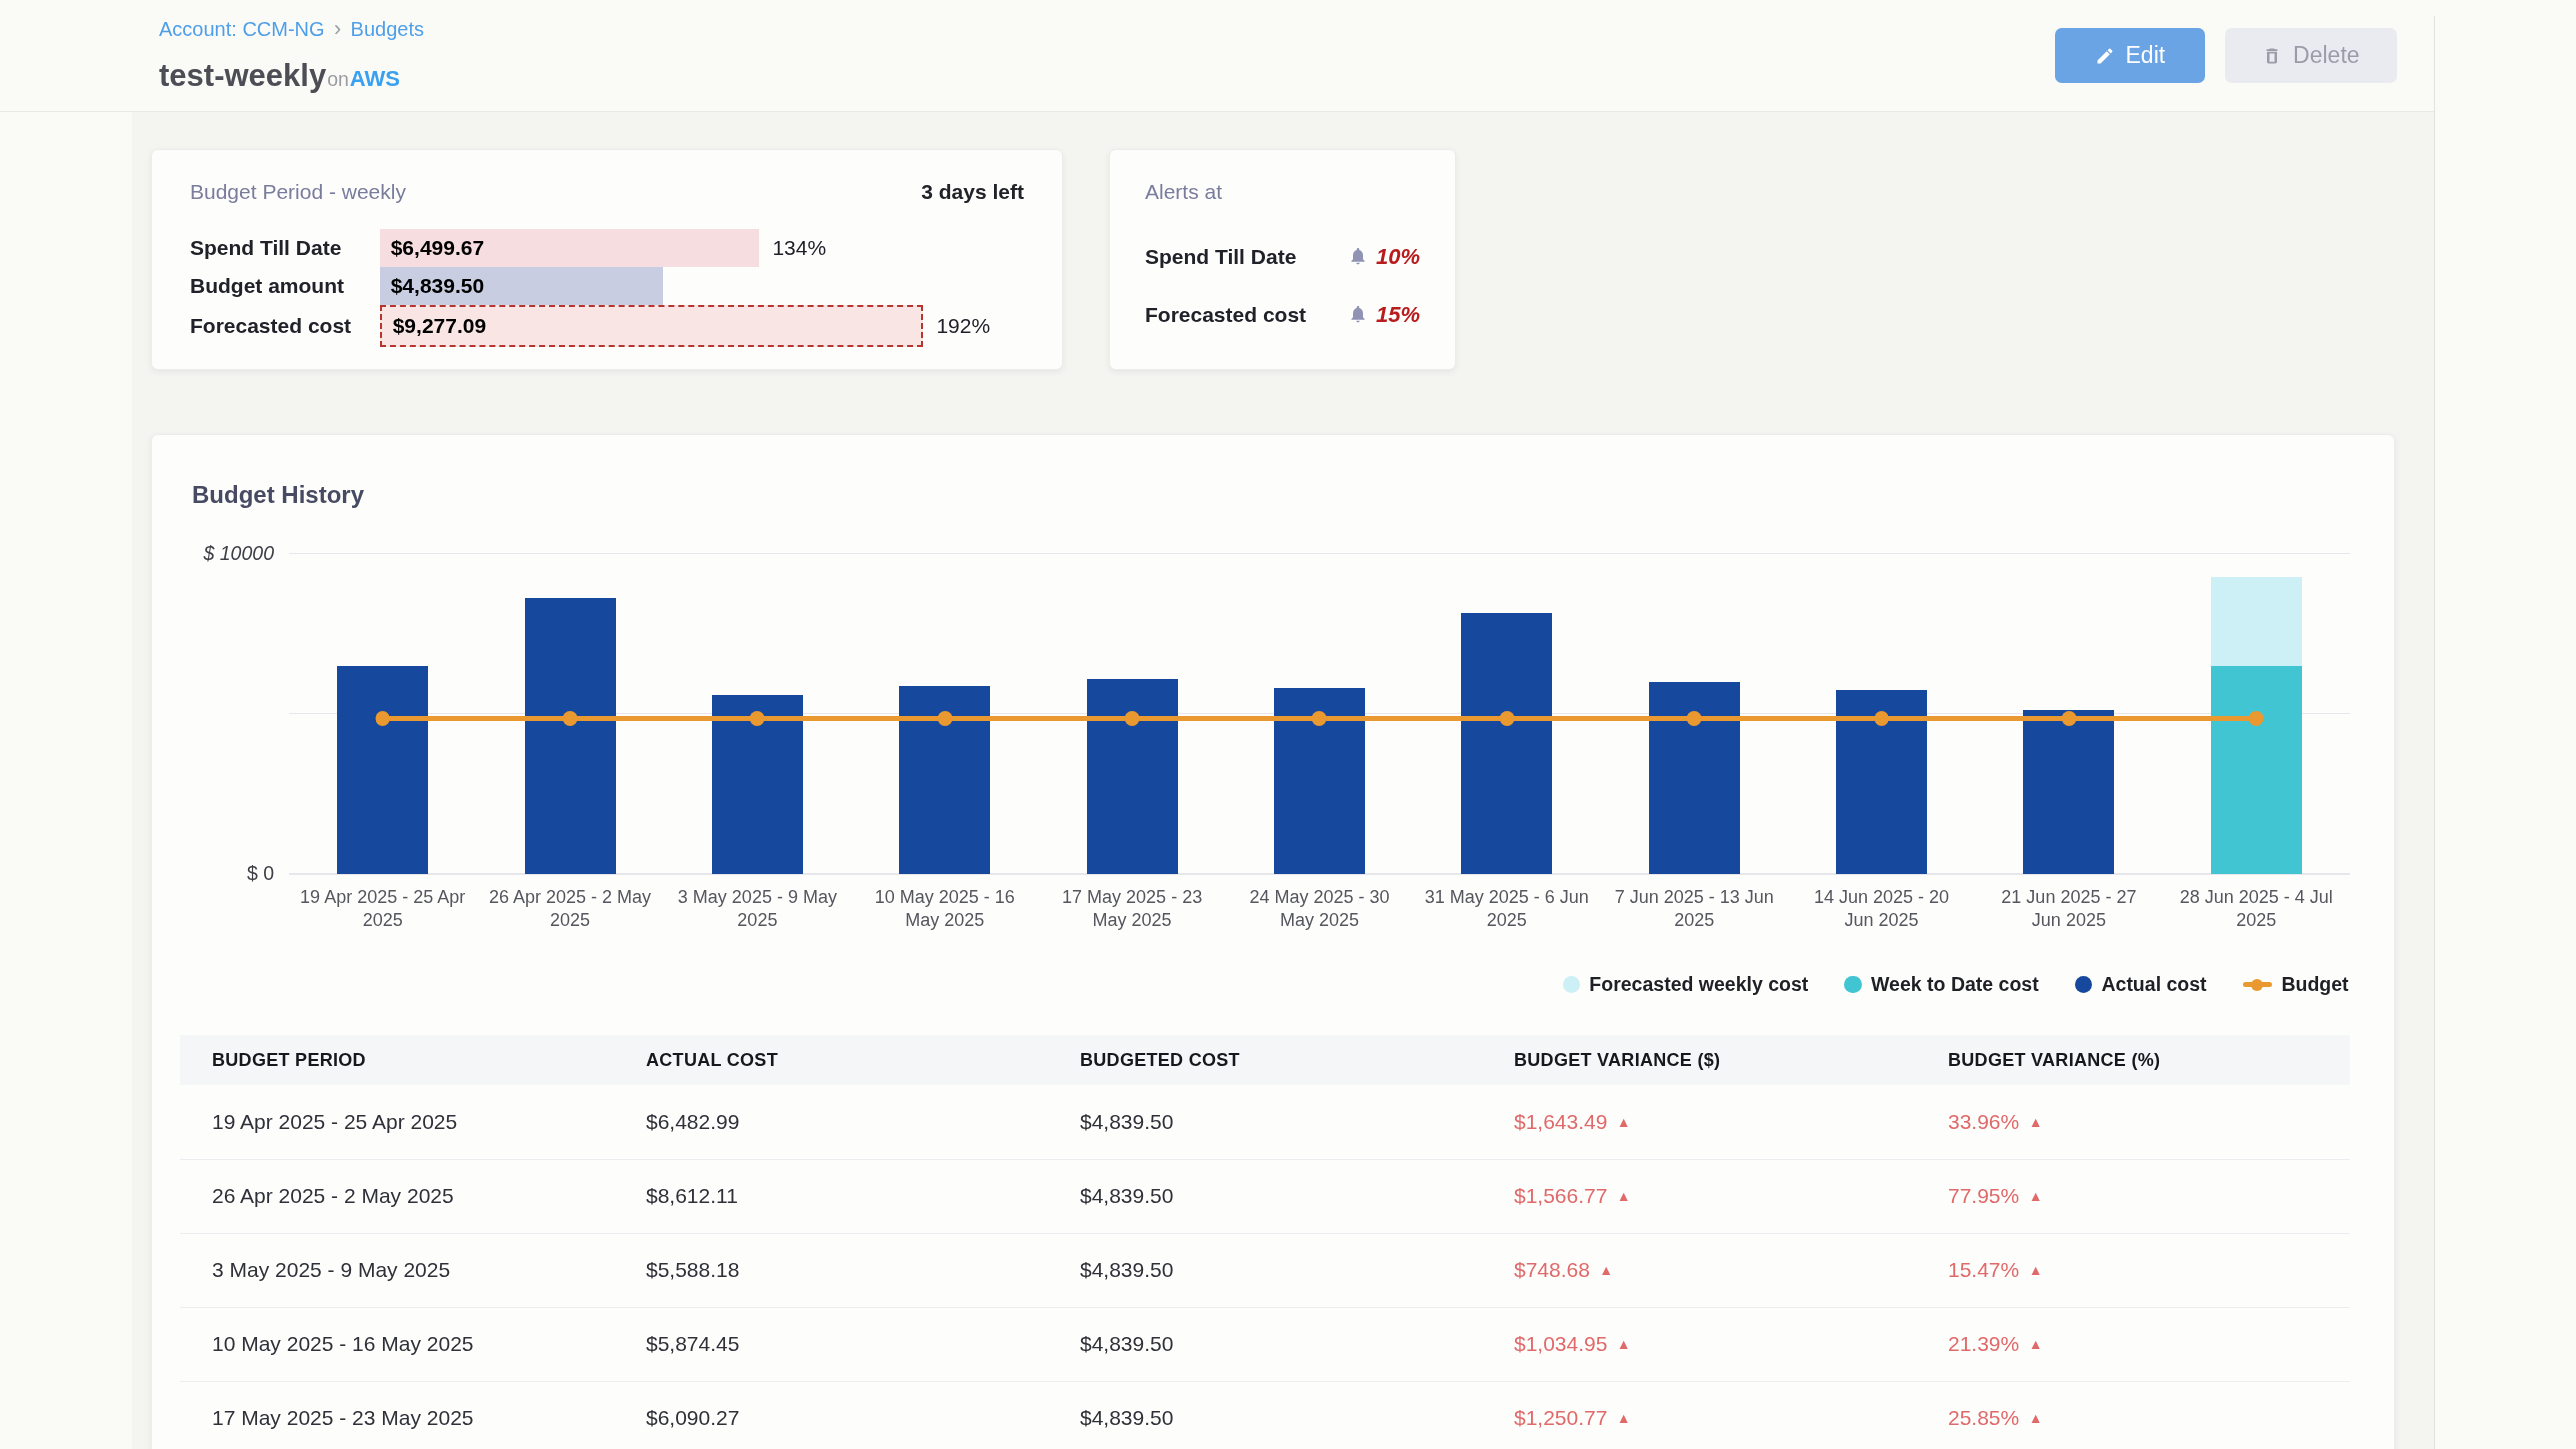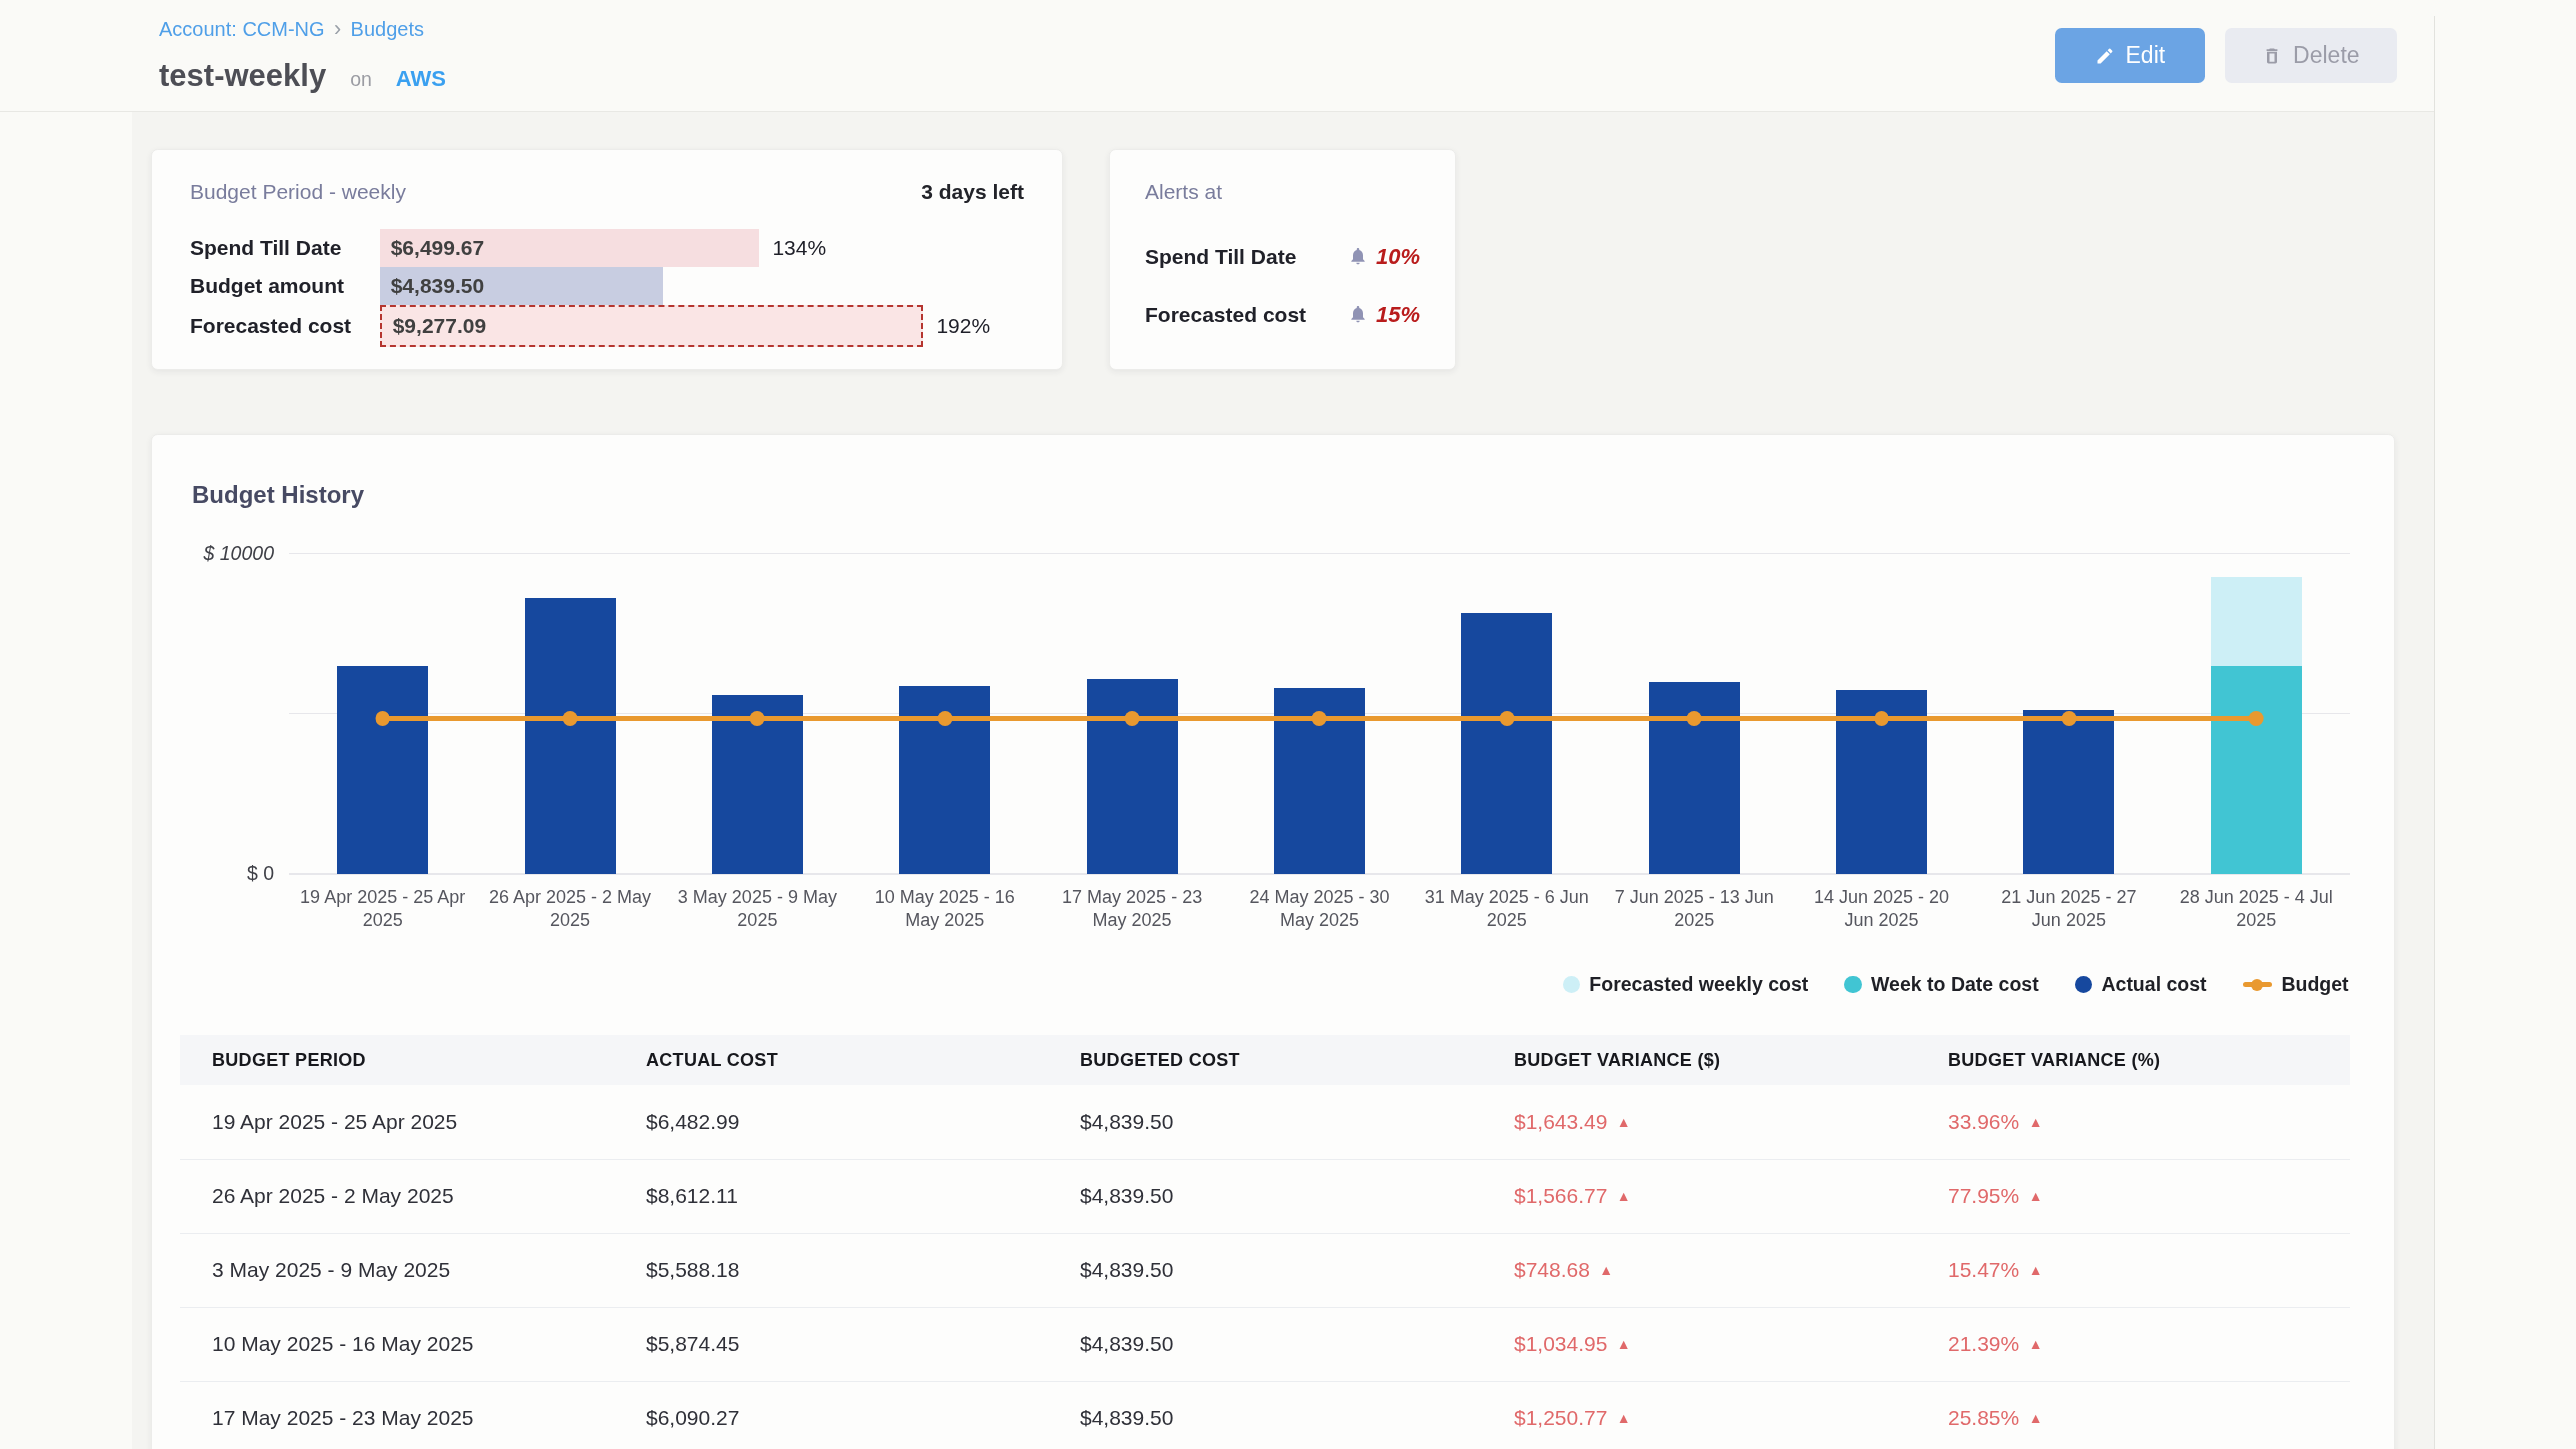--- a/index.html
+++ b/index.html
@@ -4,21 +4,21 @@
 <style>
   html,body{margin:0;padding:0;}
   .page{position:relative;width:2576px;height:1449px;overflow:hidden;background:#fafaf7;
         font-family:"Liberation Sans","DejaVu Sans",sans-serif;color:#2a2b31;}
 
   
   .hdr{position:absolute;left:0;top:0;width:2435px;height:111px;border-bottom:1.3px solid #e8e8e4;}
   .crumbs{position:absolute;left:159px;top:17.4px;display:flex;align-items:center;gap:9.4px;font-size:20px;}
   .crumb{color:#4f9fe8;cursor:pointer;}
   .crumb-sep{color:#9aa0a8;font-size:21.5px;}
-  .title-row{position:absolute;left:159px;top:58px;display:flex;align-items:baseline;gap:24px;}
+  .title-row{position:absolute;left:159px;top:58px;display:flex;align-items:baseline;gap:1px;}
   .budget-name{font-size:31px;font-weight:bold;color:#4d4e55;}
   .conn{font-size:19.5px;color:#9b9ca3;}
   .provider{font-size:22px;font-weight:bold;color:#3aa0f0;}
   .actions{position:absolute;left:2055px;top:28px;display:flex;gap:20px;}
   .btn{display:flex;align-items:center;justify-content:center;gap:10.7px;height:55px;border:none;
        border-radius:6.7px;font-size:23px;font-family:inherit;cursor:pointer;}
   .btn-edit{width:150px;background:#6ba4e4;color:#ffffff;}
   .btn-delete{width:172px;background:#e9ebf1;color:#9b9ca8;}
   .btn svg{display:block;}
 
@@ -34,21 +34,21 @@
   .card-title-row{display:flex;justify-content:space-between;align-items:baseline;}
   .card-title{font-size:21px;color:#797c9c;font-weight:500;}
   .days-left{font-size:21px;color:#222329;font-weight:600;}
   .bp-rows{margin-top:25px;}
   .bp-row{display:flex;align-items:center;}
   .bp-label{width:190px;font-size:21px;font-weight:600;color:#202129;}
   .bp-bar{height:38px;display:flex;align-items:center;padding-left:10.7px;box-sizing:border-box;}
   .bp-row.spend .bp-bar{background:#f6dee0;}
   .bp-row.budget .bp-bar{background:#c8cde1;}
   .bp-row.forecast .bp-bar{background:#fae5e5;border:2px dashed #b5352f;height:42px;}
-  .bp-amount{font-size:21px;font-weight:600;color:#404040;}
+  .bp-amount{font-size:21px;font-weight:600;color:#000000;}
   .bp-pct{margin-left:13.4px;font-size:21px;color:#1e1f28;}
 
   .alerts-card{width:347px;height:221px;padding:29.5px 35px;}
   .alert-rows{margin-top:40px;display:flex;flex-direction:column;gap:32px;}
   .alert-row{display:flex;justify-content:space-between;align-items:center;}
   .alert-label{font-size:21px;font-weight:600;color:#202129;}
   .alert-right{display:flex;align-items:center;gap:8px;}
   .alert-pct{font-size:22px;font-weight:600;color:#b91c1c;font-style:italic;}
 
   

